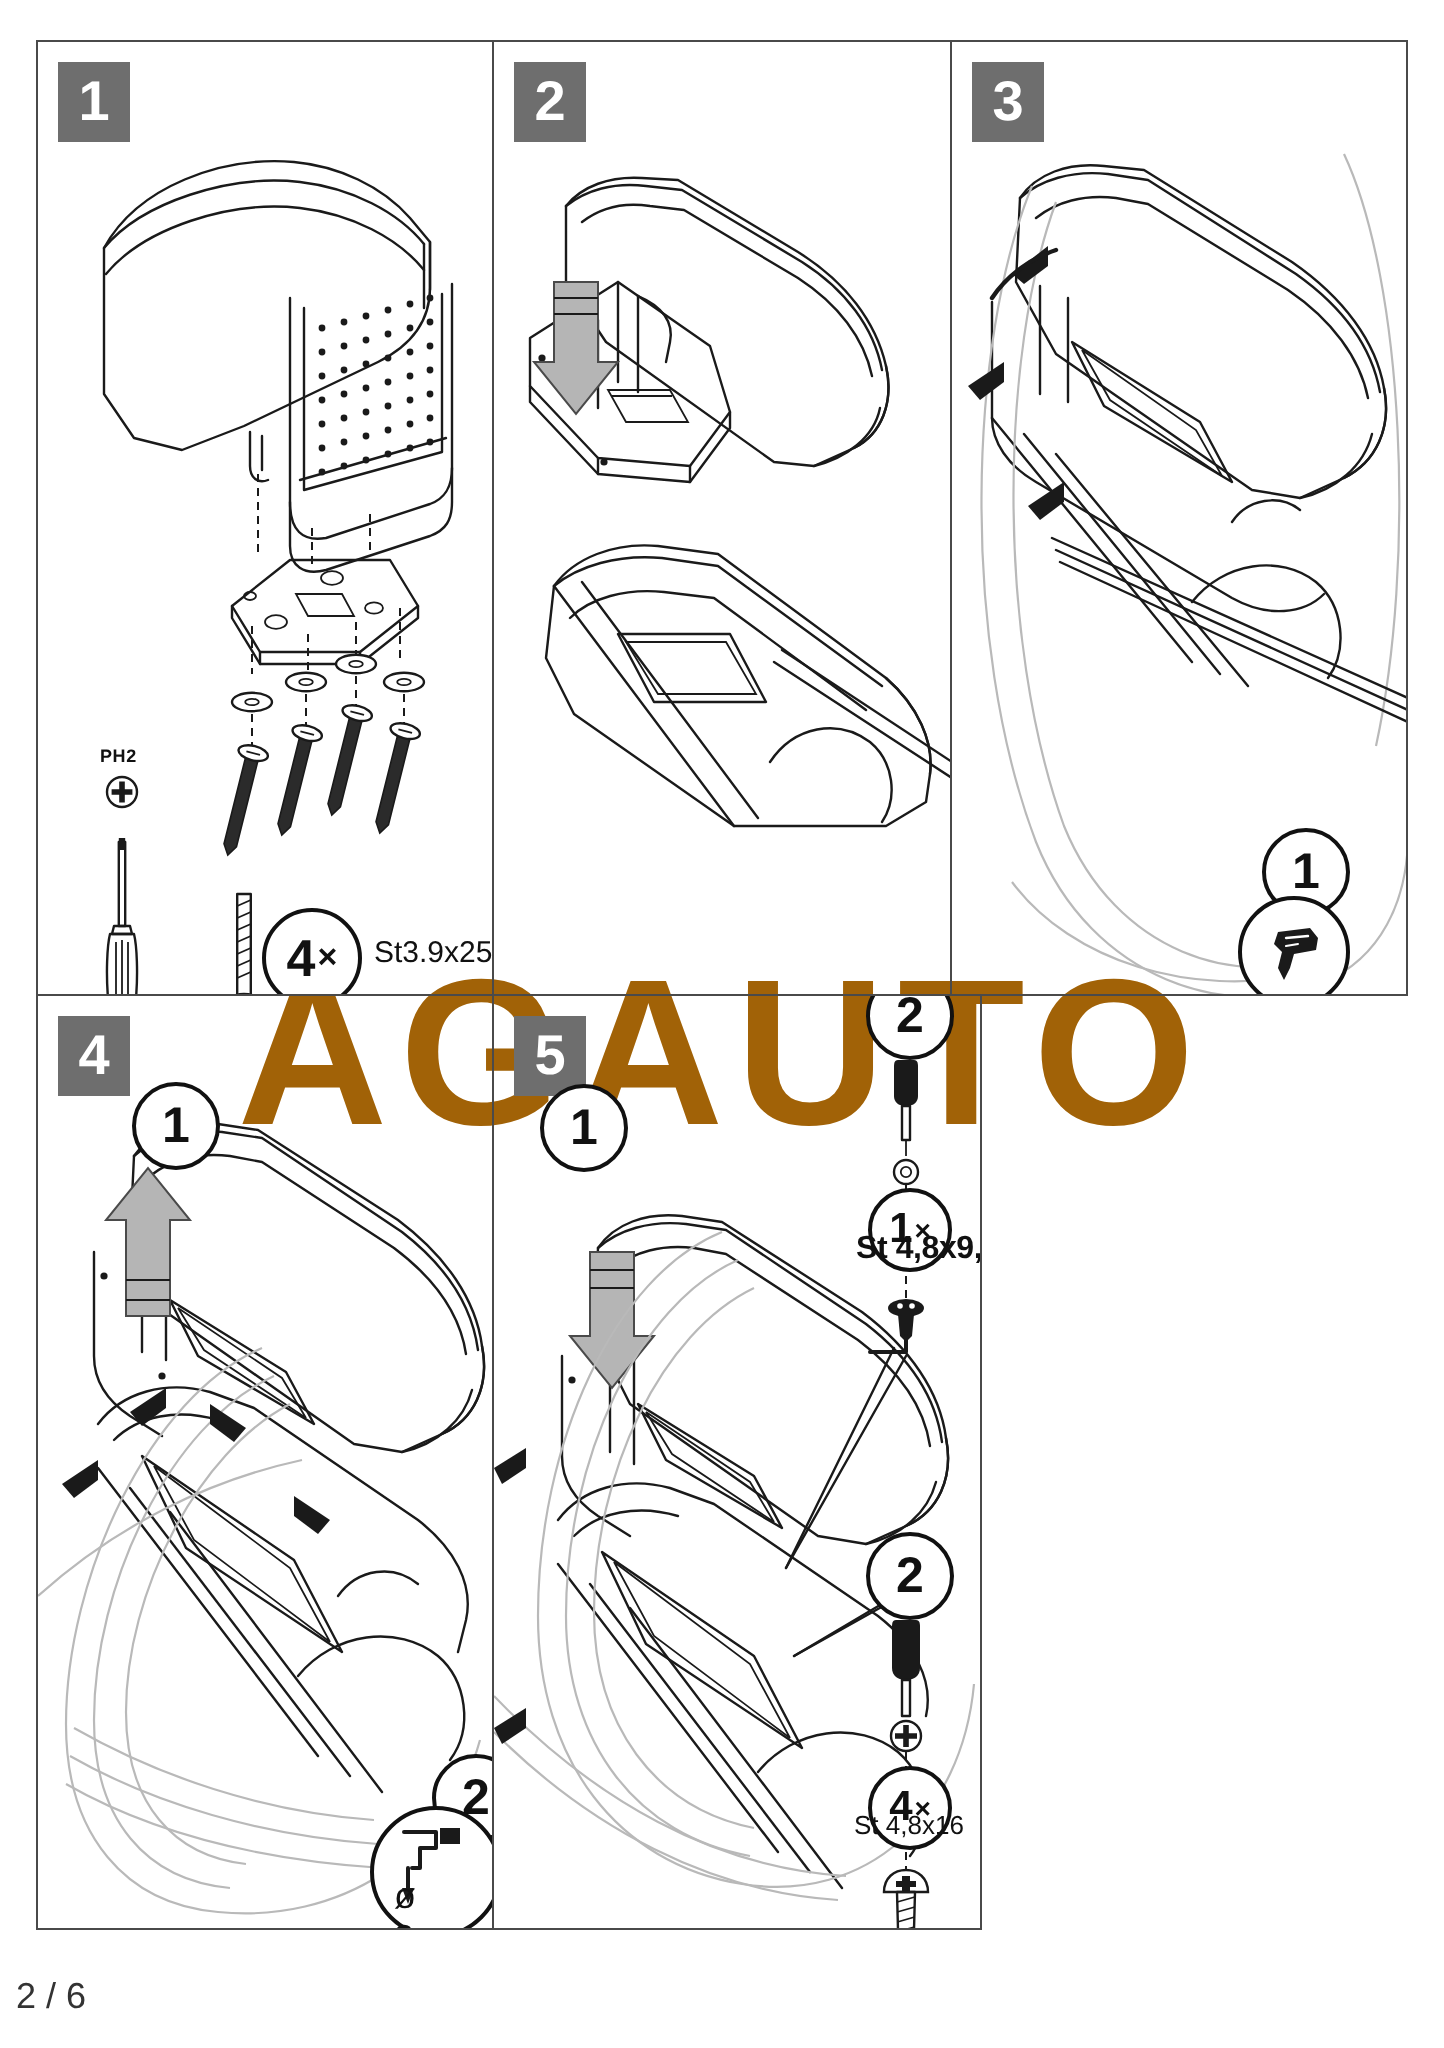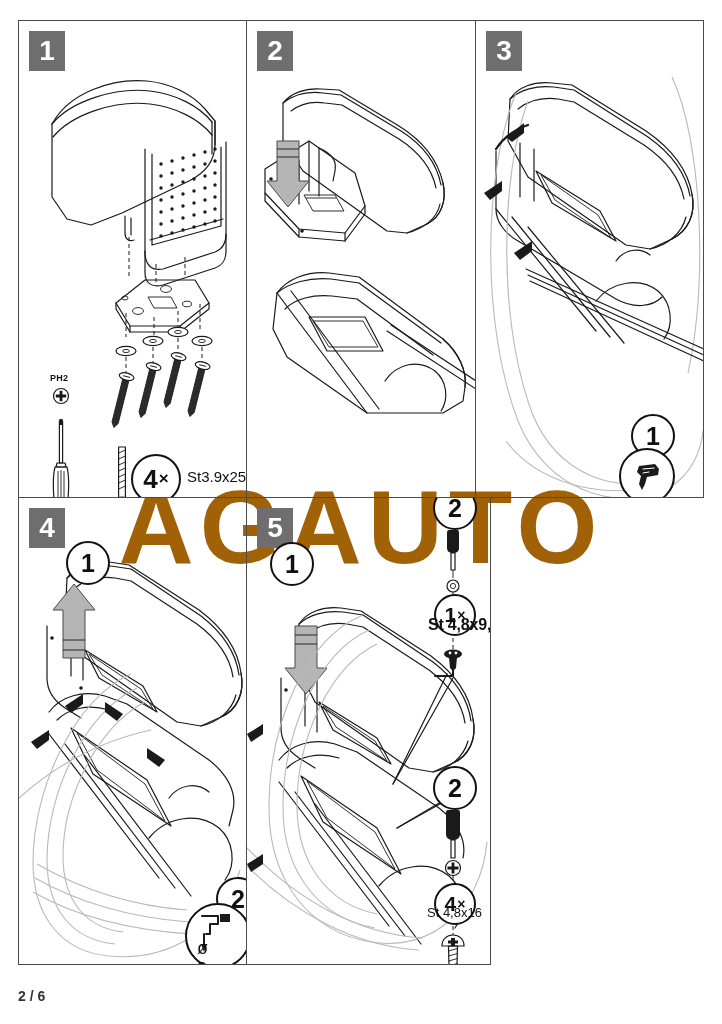--- a/index.html
+++ b/index.html
@@ -72,24 +72,23 @@
   .spec{
     position:absolute;font-size:15px;color:#111;white-space:nowrap;
     font-family:"Liberation Sans", sans-serif;
   }
   .spec-sm{font-size:16px;font-weight:bold;letter-spacing:-0.2px;}
   .spec-md{font-size:13px;text-align:center;}
   .lbl-ph{position:absolute;font-size:9px;font-weight:bold;color:#111;letter-spacing:0.3px;}
   .mm{position:absolute;font-size:18px;color:#111;font-family:"Liberation Sans", sans-serif;}
 
   .footer{
-    position:absolute;left:18px;top:988px;
-    font-size:14px;color:#333;
+    position:absolute;left:8px;top:988px;
+    font-size:18px;color:#333;
     font-family:"Liberation Sans", sans-serif;
-    font-weight:bold;
   }
 </style>
 </head>
 <body>
 
 <div class="page">
 
   <div class="watermark">AGAUTO</div>
 
   <div class="grid">

